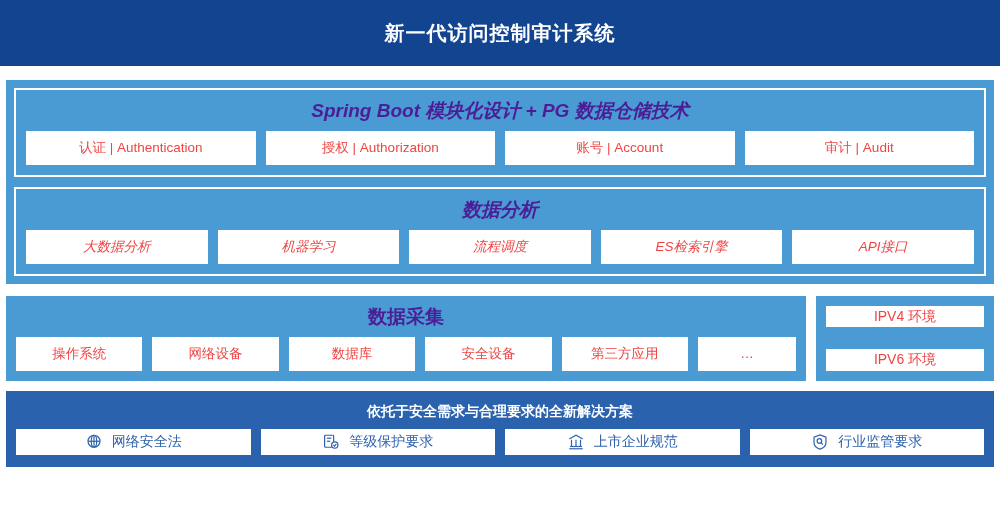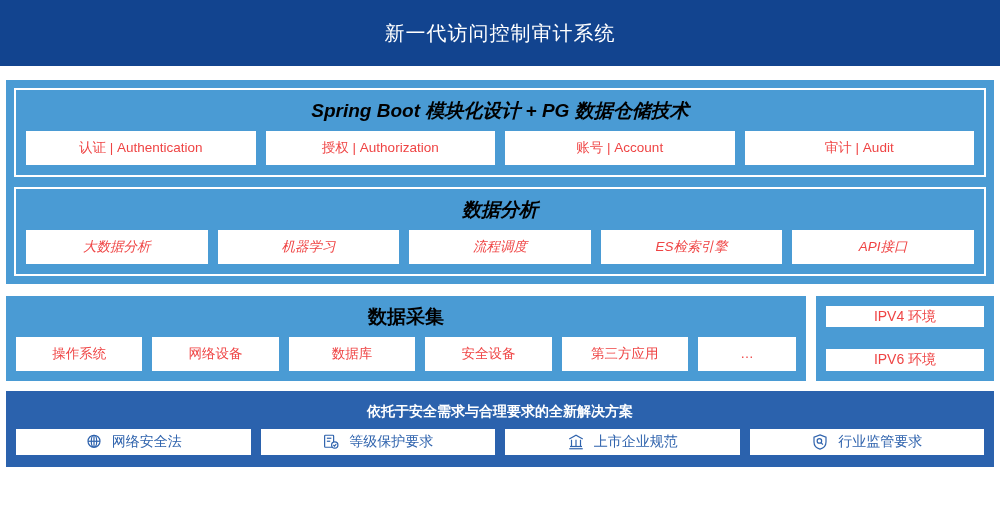--- a/index.html
+++ b/index.html
@@ -25,21 +25,21 @@
     height: 66px;
     background: #12448f;
     display: flex;
     align-items: center;
     justify-content: center;
     flex: 0 0 auto;
   }
   .title-bar .title-text {
     color: #ffffff;
     font-size: 20px;
-    font-weight: normal;
+    font-weight: bold;
     letter-spacing: 1px;
   }
 
   .spacer-14 { height: 14px; flex: 0 0 auto; background: #ffffff; }
   .spacer-12 { height: 12px; flex: 0 0 auto; background: #ffffff; }
   .spacer-10 { height: 10px; flex: 0 0 auto; background: #ffffff; }
 
   
   .band {
     background: #4a9bd4;
@@ -50,21 +50,21 @@
 
   
   .panel {
     border: 2px solid #ffffff;
     padding: 8px 10px 10px 10px;
   }
   .panel + .panel { margin-top: 10px; font-style: italic; }
 
   .panel-title {
     text-align: center;
-    color: #000000;
+    color: #4c1d95;
     font-size: 19px;
     font-weight: bold;
     padding: 3px 0 9px 0;
     line-height: 1.1;
   }
   .panel-title.italic { font-style: italic; font-weight: bold; }
 
   
   .chip-row {
     display: flex;

